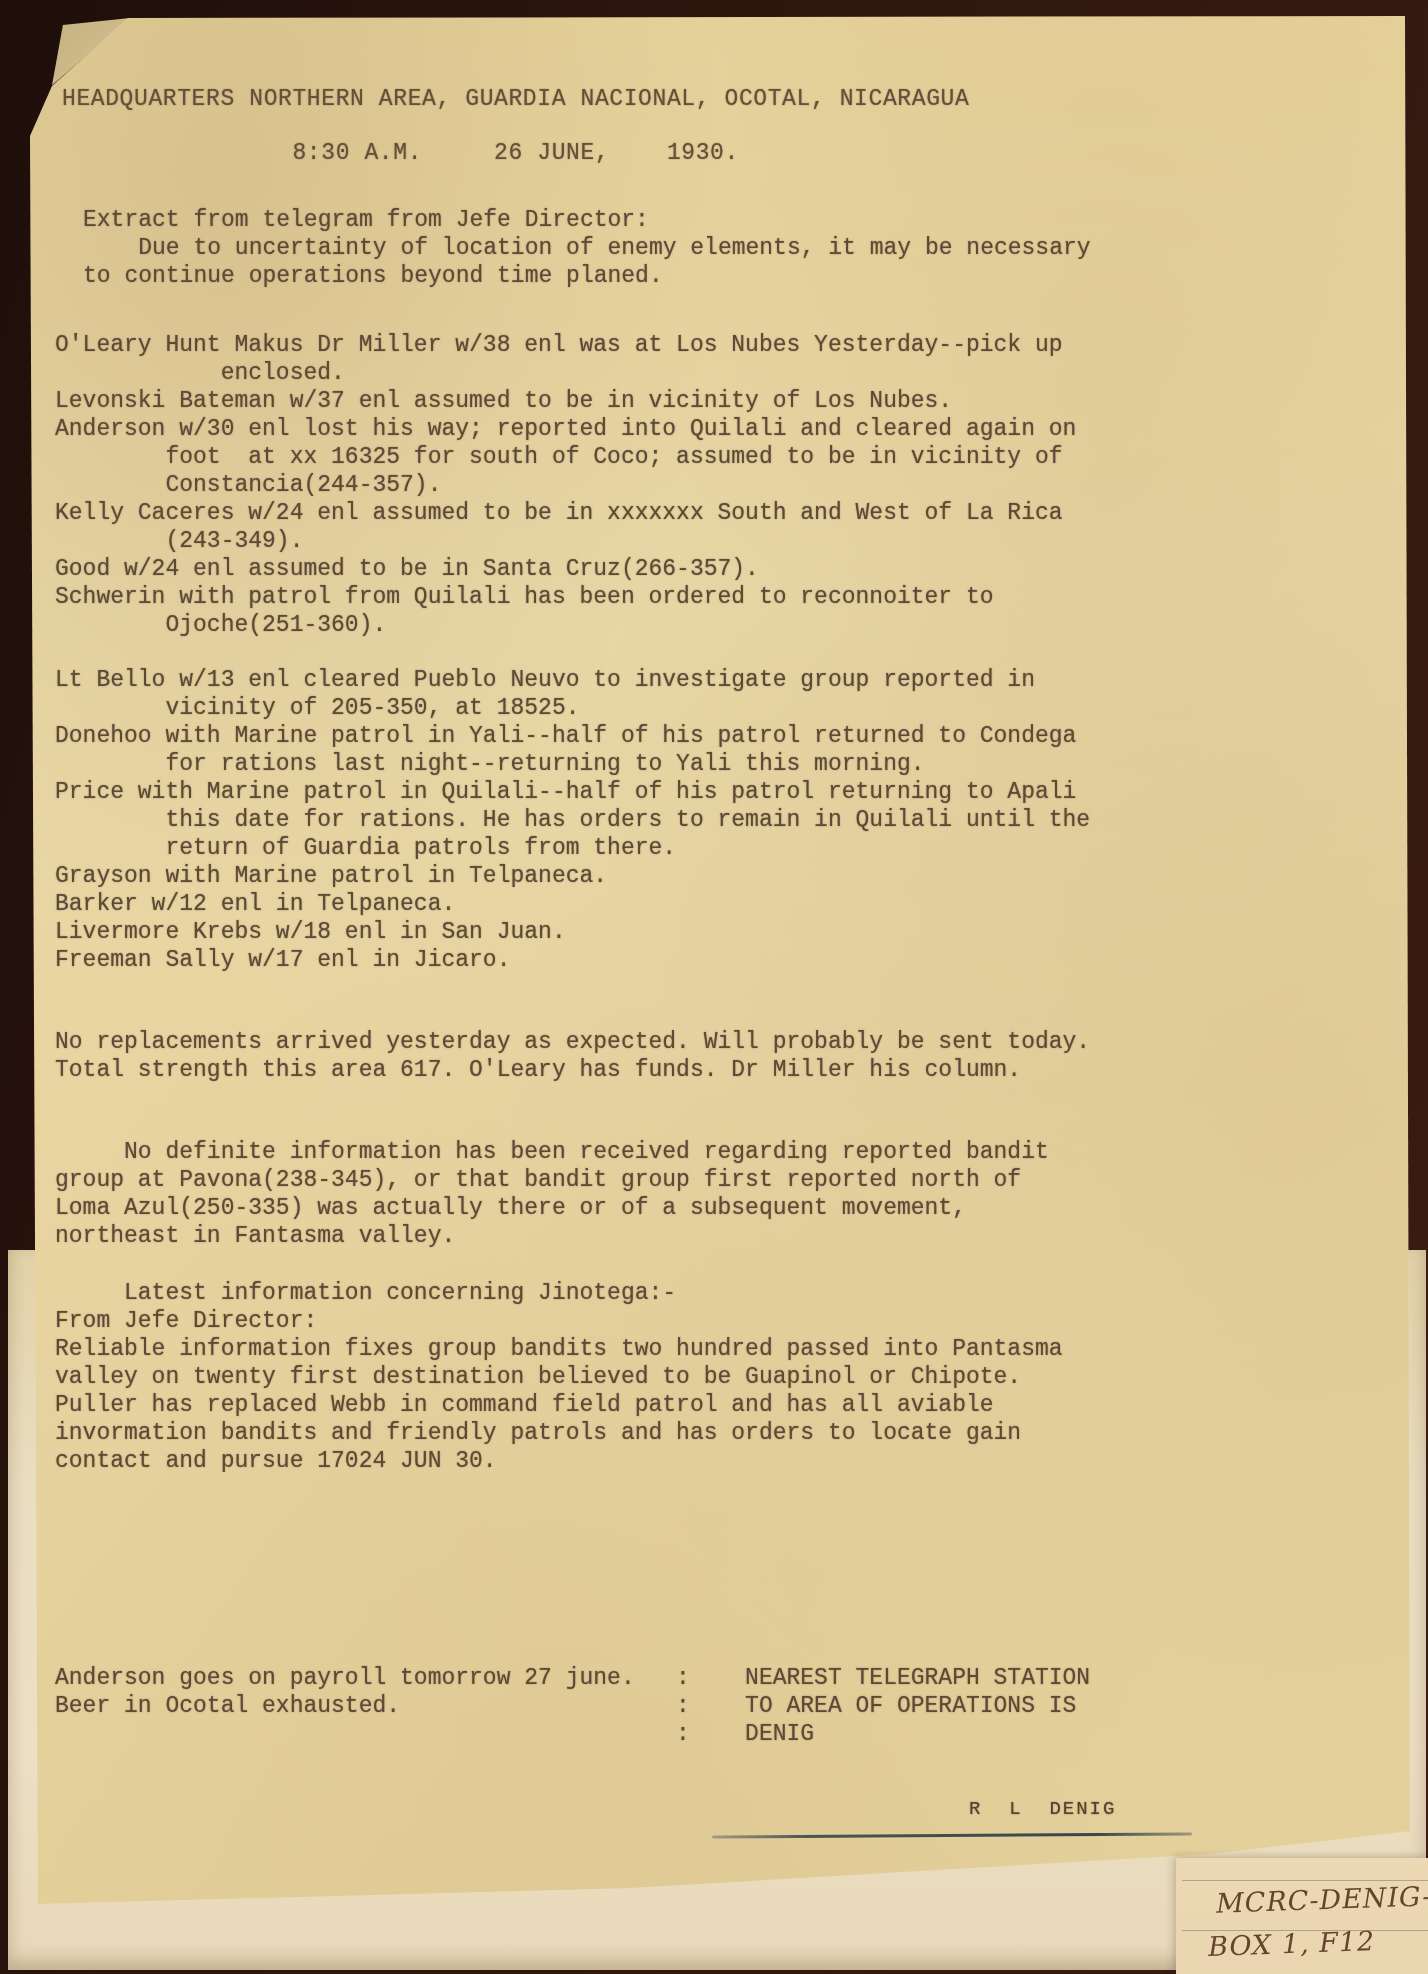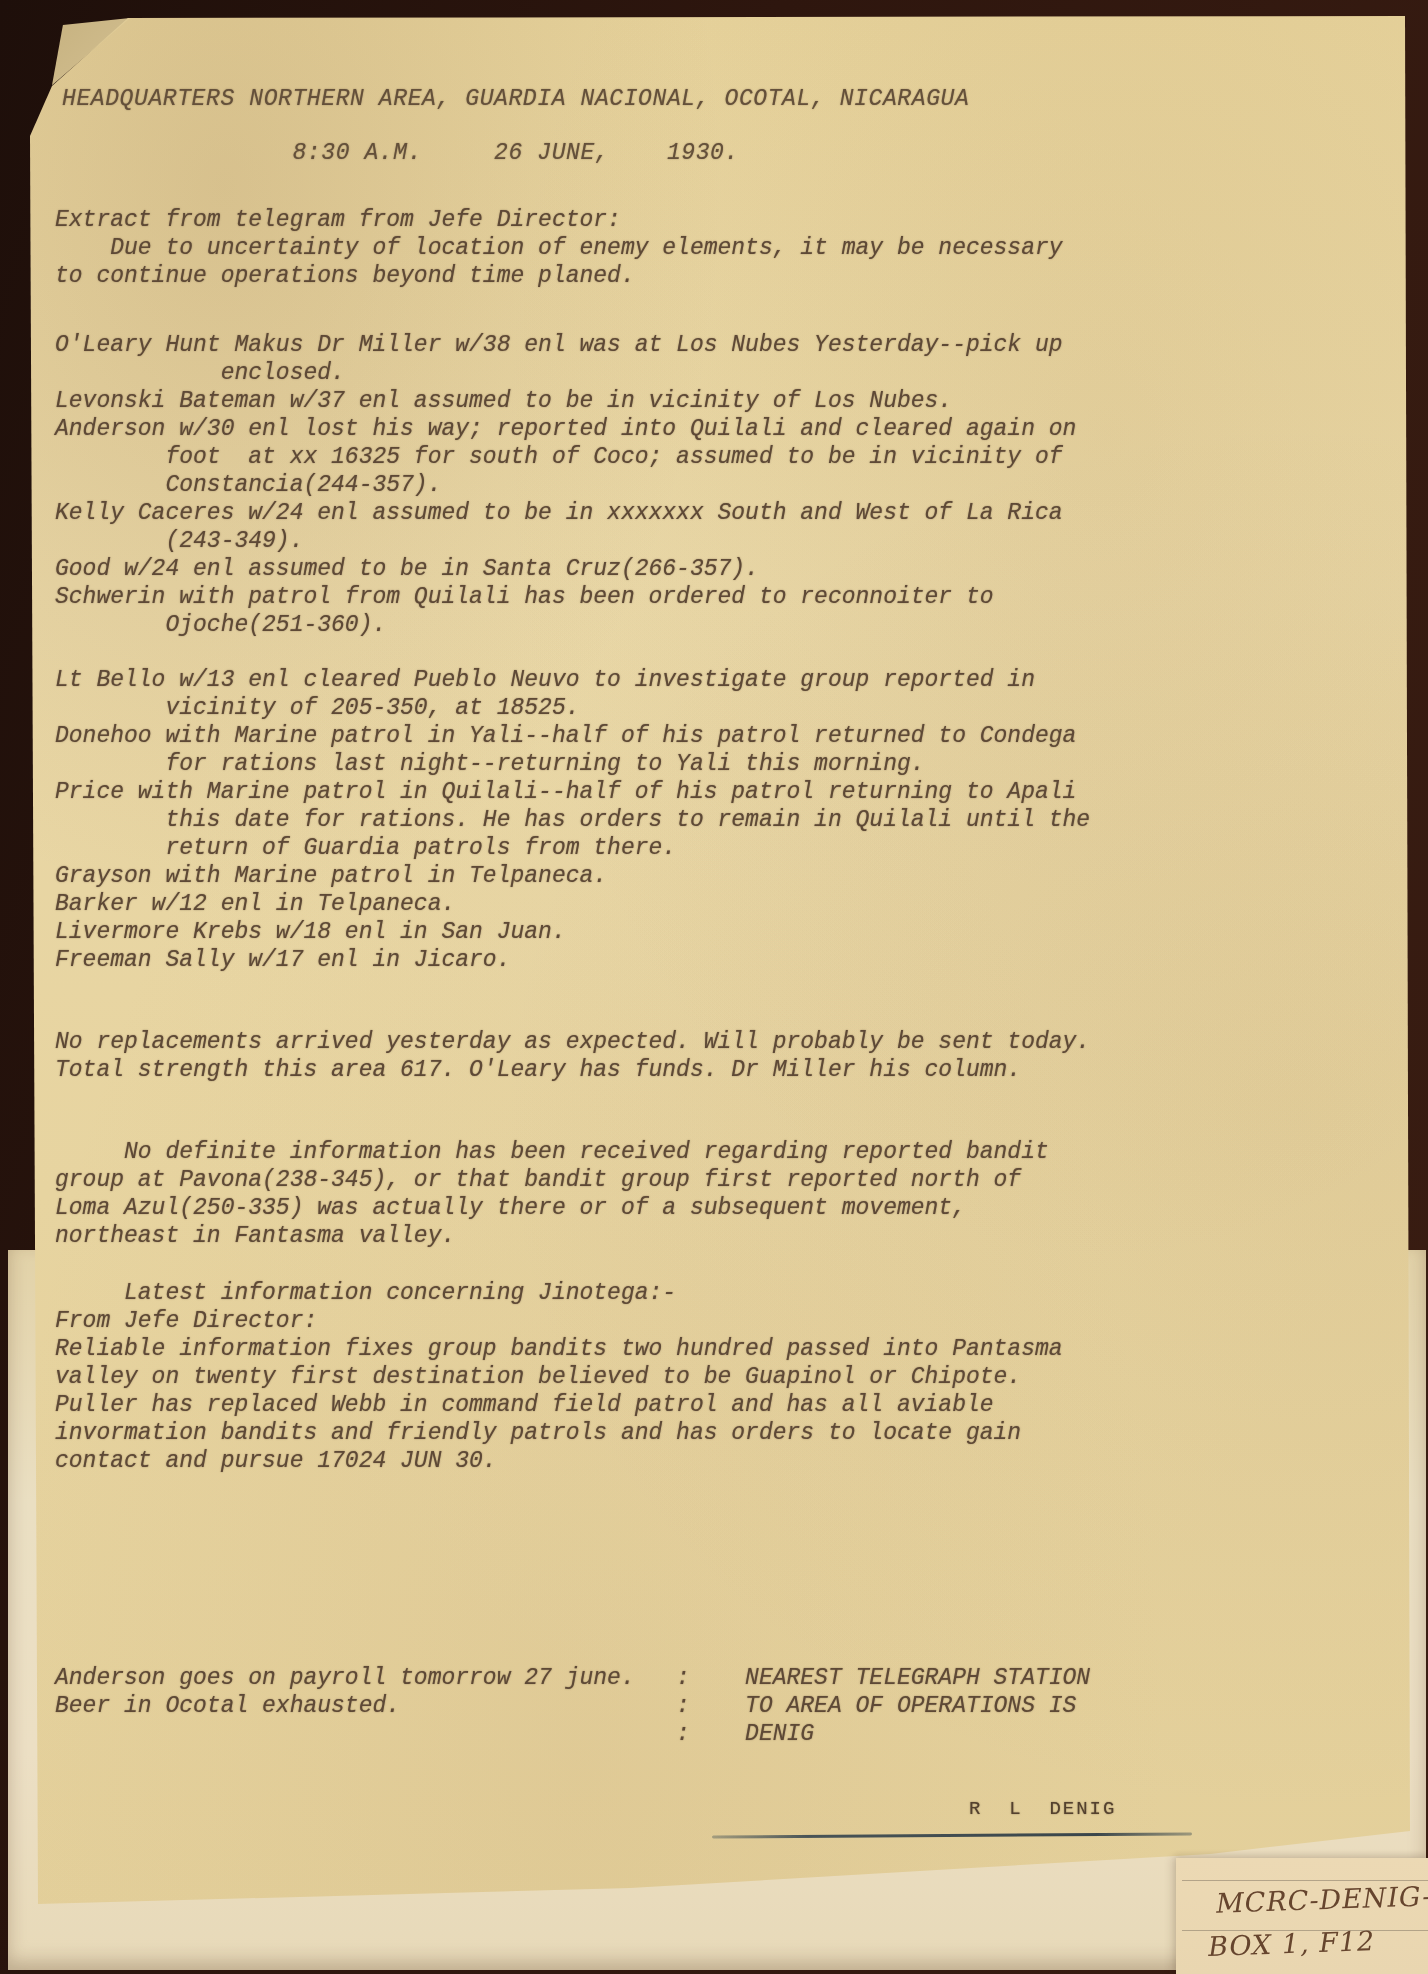--- a/index.html
+++ b/index.html
@@ -35,21 +35,21 @@
     clip-path:polygon(0 96%,100% 0,14% 10%);
     opacity:.9;
   }
   
   .typed{
     position:absolute;inset:0;z-index:4;
     color:#5e4936;
     filter:blur(.35px);
   }
   .block{position:absolute;left:55px;white-space:pre;font-size:23px;line-height:28px;}
-  .block .tline{text-shadow:0 0 1.5px rgba(94,73,54,.65);font-style:italic;}
+  .block .tline{text-shadow:0 0 1.5px rgba(94,73,54,.65);}
   .hdr{left:62px;line-height:27px;letter-spacing:.6px;color:#64503a;}
   .faded{opacity:.6;}
   .sig{
     position:absolute;left:969px;top:1798px;font-size:19px;letter-spacing:2px;
     color:#54412e;text-shadow:0 0 1.5px rgba(84,65,46,.7);white-space:pre;z-index:4;
   }
   .sig-underline{
     position:absolute;left:712px;top:1834px;width:480px;height:3px;z-index:4;
     background:linear-gradient(90deg,rgba(52,70,80,.35),rgba(45,62,75,.85) 20%,rgba(40,55,66,.9) 80%,rgba(52,70,80,.4));
     transform:rotate(-.35deg);border-radius:2px;
@@ -78,21 +78,21 @@
 
   <div class="backing"></div>
 
   <div class="paper"></div>
   <div class="fold"></div>
 
   <div class="typed">
 
     <div class="block hdr" style="top:86px;"><div class="tline">HEADQUARTERS NORTHERN AREA, GUARDIA NACIONAL, OCOTAL, NICARAGUA</div><div class="tline">&nbsp;</div><div class="tline">                8:30 A.M.     26 JUNE,    1930.</div></div>
 
-    <div class="block" style="top:206px;"><div class="tline">Extract from telegram from Jefe Director:</div><div class="tline">    Due to uncertainty of location of enemy elements, it may be necessary</div><div class="tline">to continue operations beyond time planed.</div></div>
+    <div class="block" style="top:206px;margin-left:28px;"><div class="tline">Extract from telegram from Jefe Director:</div><div class="tline">    Due to uncertainty of location of enemy elements, it may be necessary</div><div class="tline">to continue operations beyond time planed.</div></div>
 
     <div class="block" style="top:331px;"><div class="tline">O'Leary Hunt Makus Dr Miller w/38 enl was at Los Nubes Yesterday--pick up</div><div class="tline">            enclosed.</div><div class="tline">Levonski Bateman w/37 enl assumed to be in vicinity of Los Nubes.</div><div class="tline">Anderson w/30 enl lost his way; reported into Quilali and cleared again on</div><div class="tline">        foot  at xx 16325 for south of Coco; assumed to be in vicinity of</div><div class="tline">        Constancia(244-357).</div><div class="tline">Kelly Caceres w/24 enl assumed to be in xxxxxxx South and West of La Rica</div><div class="tline">        (243-349).</div><div class="tline">Good w/24 enl assumed to be in Santa Cruz(266-357).</div><div class="tline">Schwerin with patrol from Quilali has been ordered to reconnoiter to</div><div class="tline">        Ojoche(251-360).</div></div>
 
     <div class="block" style="top:666px;"><div class="tline">Lt Bello w/13 enl cleared Pueblo Neuvo to investigate group reported in</div><div class="tline">        vicinity of 205-350, at 18525.</div><div class="tline">Donehoo with Marine patrol in Yali--half of his patrol returned to Condega</div><div class="tline">        for rations last night--returning to Yali this morning.</div><div class="tline">Price with Marine patrol in Quilali--half of his patrol returning to Apali</div><div class="tline">        this date for rations. He has orders to remain in Quilali until the</div><div class="tline">        return of Guardia patrols from there.</div><div class="tline">Grayson with Marine patrol in Telpaneca.</div><div class="tline">Barker w/12 enl in Telpaneca.</div><div class="tline">Livermore Krebs w/18 enl in San Juan.</div><div class="tline">Freeman Sally w/17 enl in Jicaro.</div></div>
 
     <div class="block" style="top:1028px;"><div class="tline">No replacements arrived yesterday as expected. Will probably be sent today.</div><div class="tline">Total strength this area 617. O'Leary has funds. Dr Miller his column.</div></div>
 
     <div class="block" style="top:1138px;"><div class="tline">     No definite information has been received regarding reported bandit</div><div class="tline">group at Pavona(238-345), or that bandit group first reported north of</div><div class="tline">Loma Azul(250-335) was actually there or of a subsequent movement,</div><div class="tline">northeast in Fantasma valley.</div></div>
 
     <div class="block" style="top:1279px;"><div class="tline">     Latest information concerning Jinotega:-</div><div class="tline">From Jefe Director:</div><div class="tline">Reliable information fixes group bandits two hundred passed into Pantasma</div><div class="tline">valley on twenty first destination believed to be Guapinol or Chipote.</div><div class="tline">Puller has replaced Webb in command field patrol and has all aviable</div><div class="tline">invormation bandits and friendly patrols and has orders to locate gain</div><div class="tline">contact and pursue 17024 JUN 30.</div></div>

